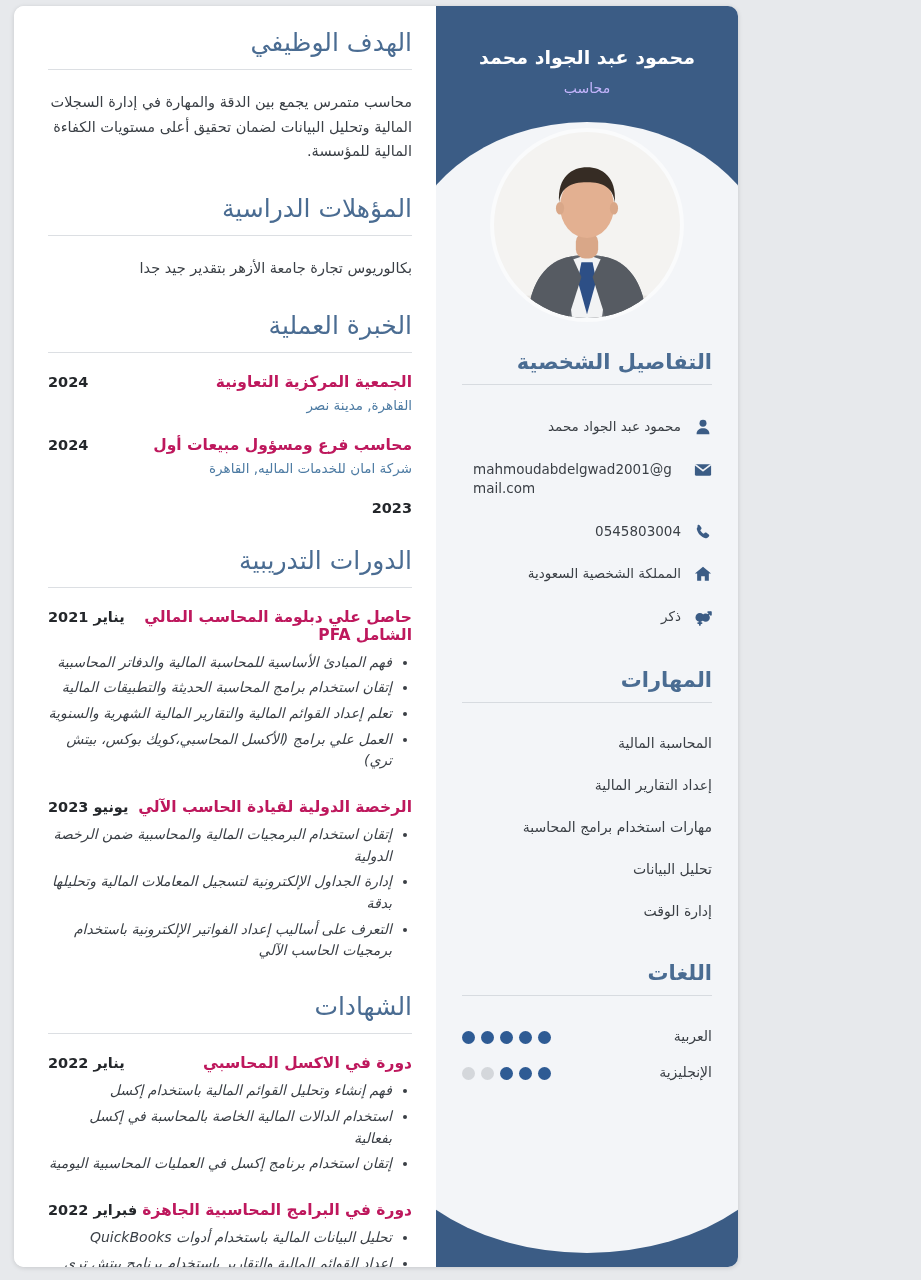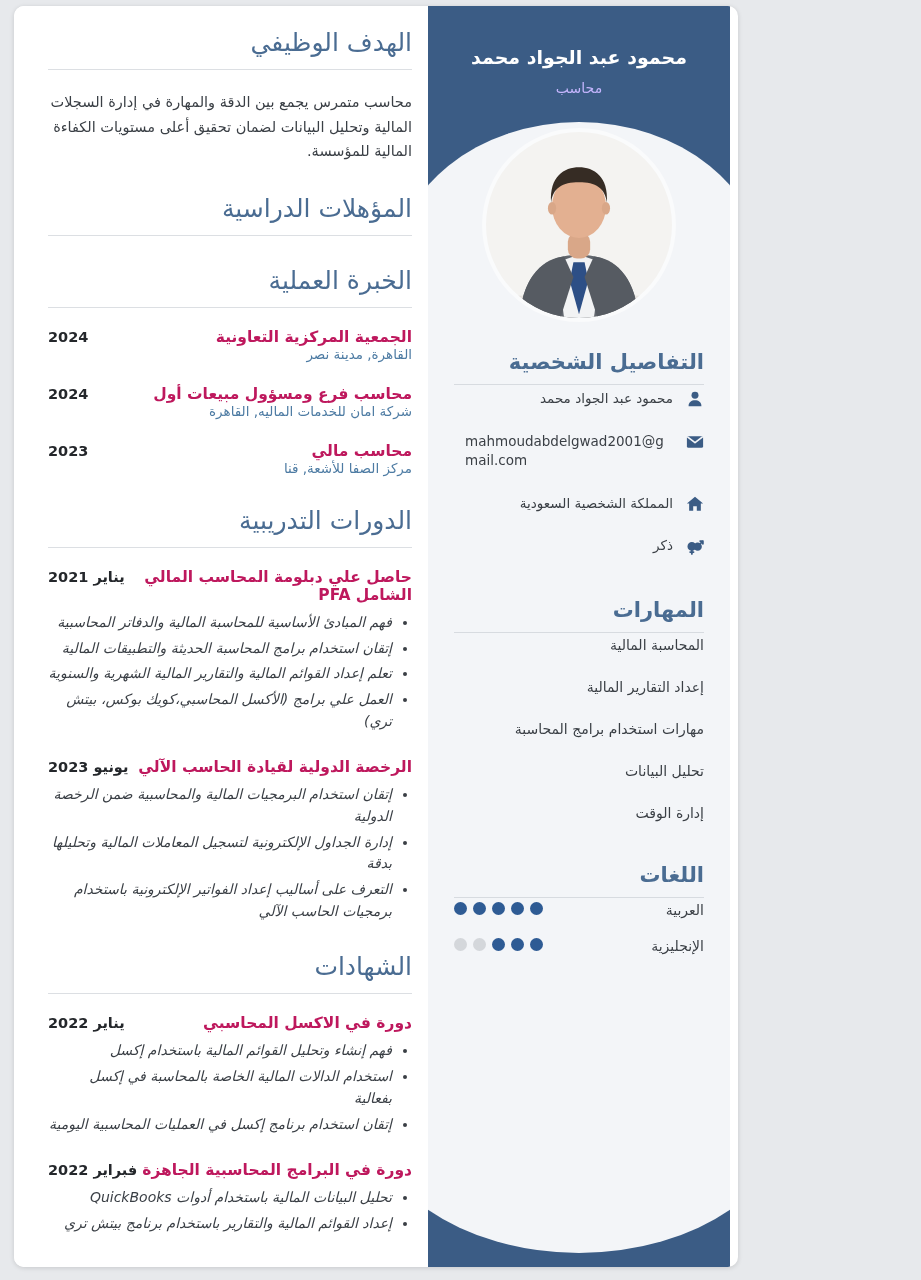--- a/index.html
+++ b/index.html
@@ -14,21 +14,21 @@
     position:absolute; left:14px; top:6px;
     width:724px; height:1261px;
     background:#ffffff;
     border-radius:10px;
     box-shadow:0 1px 5px rgba(0,0,0,.14);
     overflow:hidden;
     direction:rtl;
   }
   
   .sidebar {
-    position:absolute; top:0; right:8px;
+    position:absolute; top:0; right:0;
     width:302px; height:100%;
     background:#f3f5f8;
   }
   .sb-header {
     position:relative;
     height:196px;
     background:#3b5c85;
     overflow:hidden;
     text-align:center;
     padding-top:40px;
@@ -59,39 +59,39 @@
     box-shadow:0 0 0 4px rgba(255,255,255,.55);
     overflow:hidden;
   }
   .avatar svg { width:100%; height:100%; display:block; }
   .sb-body {
     position:relative; z-index:2;
     padding:148px 26px 0 26px;
   }
   .sb-heading {
     color:#4a6c92; font-size:21px;
-    padding-bottom:10px; margin-bottom:4px;
+    padding-bottom:10px; margin-bottom:32px;
     border-bottom:1px solid #d7dbe0;
   }
   .contact-row {
     display:flex; align-items:flex-start; gap:13px;
     margin-bottom:23px;
   }
   .contact-row .cicon { flex:0 0 18px; width:18px; height:18px; margin-top:1px; }
   .contact-row .cicon svg { width:18px; height:18px; display:block; fill:#3b5c85; }
   .contact-val { font-size:13.5px; color:#3a3f45; line-height:1.45; }
   .contact-val.email {
     direction:ltr; text-align:left;
     word-break:break-all; width:208px;
     color:#3a3f45;
   }
   .sb-section { margin-top:42px; }
   .skill-item { font-size:14px; color:#3a3f45; margin-bottom:26px; }
   .lang-row {
-    display:flex; justify-content:space-between; align-items:flex-start;
+    display:flex; justify-content:space-between; align-items:flex-end;
     margin-bottom:20px;
   }
   .lang-label { font-size:14px; color:#3a3f45; }
   .dots { display:flex; gap:6px; direction:rtl; }
   .dot { width:13px; height:13px; border-radius:50%; background:#d4d7db; }
   .dot.filled { background:#2e5b94; }
   .sb-footer {
     position:absolute; bottom:0; left:0;
     width:100%; height:72px;
     background:#3b5c85;
@@ -123,21 +123,21 @@
     font-size:14.5px; color:#3a3f45; line-height:1.7;
     text-align:right;
   }
   .entry {
     display:flex; justify-content:space-between; align-items:flex-start;
     margin-bottom:23px;
   }
   .entry:last-child { margin-bottom:0; }
   .entry-main { max-width:430px; }
   .entry-title { font-size:15.5px; font-weight:bold; color:#be185d; }
-  .entry-sub { font-size:13.5px; color:#4d7ba3; }
+  .entry-sub { font-size:13.5px; color:#4d7ba3; margin-top:6px; }
   .entry-date {
     font-size:14.5px; font-weight:bold; color:#24272b;
     white-space:nowrap; padding-top:1px;
   }
   .course { margin-bottom:26px; }
   .course:last-child { margin-bottom:0; }
   .course-head { display:flex; justify-content:space-between; align-items:flex-start; }
   .bullets { margin-top:8px; padding-right:20px;font-style:italic; }
   .bullets li {
     font-size:14px; color:#3a3f45; line-height:1.55;
@@ -151,20 +151,21 @@
 
   <div class="main">
 
     <section class="m-section">
       <h2 class="m-heading">الهدف الوظيفي</h2>
       <p class="m-paragraph">محاسب متمرس يجمع بين الدقة والمهارة في إدارة السجلات المالية وتحليل البيانات لضمان تحقيق أعلى مستويات الكفاءة المالية للمؤسسة.</p>
     </section>
 
     <section class="m-section">
       <h2 class="m-heading">المؤهلات الدراسية</h2>
+      <p class="m-paragraph">بكالوريوس تجارة جامعة الأزهر بتقدير جيد جدا</p>
     </section>
 
     <section class="m-section">
       <h2 class="m-heading">الخبرة العملية</h2>
 
       <div class="entry">
         <div class="entry-main">
           <div class="entry-title">الجمعية المركزية التعاونية</div>
           <div class="entry-sub">القاهرة, مدينة نصر</div>
         </div>
@@ -173,24 +174,20 @@
 
       <div class="entry">
         <div class="entry-main">
           <div class="entry-title">محاسب فرع ومسؤول مبيعات أول</div>
           <div class="entry-sub">شركة امان للخدمات الماليه, القاهرة</div>
         </div>
         <div class="entry-date">2024</div>
       </div>
 
       <div class="entry">
-        <div class="entry-main">
-          <div class="entry-title">محاسب مالي</div>
-          <div class="entry-sub">مركز الصفا للأشعة, قنا</div>
-        </div>
         <div class="entry-date">2023</div>
       </div>
     </section>
 
     <section class="m-section">
       <h2 class="m-heading">الدورات التدريبية</h2>
 
       <div class="course">
         <div class="course-head">
           <div class="entry-title">حاصل علي دبلومة المحاسب المالي الشامل PFA</div>
@@ -292,20 +289,28 @@
         <div class="contact-row">
           <span class="cicon">
             <svg viewBox="0 0 16 16">
                 <rect x="0.8" y="2.8" width="14.4" height="10.4" rx="1.4"></rect>
                 <path d="M1.6 3.6 L8 8.6 L14.4 3.6" fill="none" stroke="#f3f5f8" stroke-width="1.5" stroke-linecap="round" stroke-linejoin="round"></path>
               </svg>
           </span>
           <span class="contact-val email">mahmoudabdelgwad2001@gmail.com</span>
         </div>
 
+        <div class="contact-row">
+          <span class="cicon">
+            <svg viewBox="0 0 16 16">
+                <path d="M3.2 1.9c.5-.5 1.4-.45 1.8.12l1.5 2c.35.47.3 1.12-.12 1.53l-.85.85c.68 1.4 1.8 2.52 3.2 3.2l.85-.85c.4-.4 1.06-.46 1.53-.12l2 1.5c.57.43.63 1.27.12 1.8l-.95.97c-.5.52-1.25.74-1.95.55C6.4 12.4 3.6 9.6 2.55 5.7c-.2-.7.03-1.45.55-1.95z"></path>
+              </svg>
+          </span>
+          <span class="contact-val">0545803004</span>
+        </div>
 
         <div class="contact-row">
           <span class="cicon">
             <svg viewBox="0 0 16 16">
                 <path d="M8 1.6 L15.2 7.6 H13.2 V14 H9.6 V10 H6.4 V14 H2.8 V7.6 H0.8 Z"></path>
               </svg>
           </span>
           <span class="contact-val">المملكة الشخصية السعودية</span>
         </div>
 

